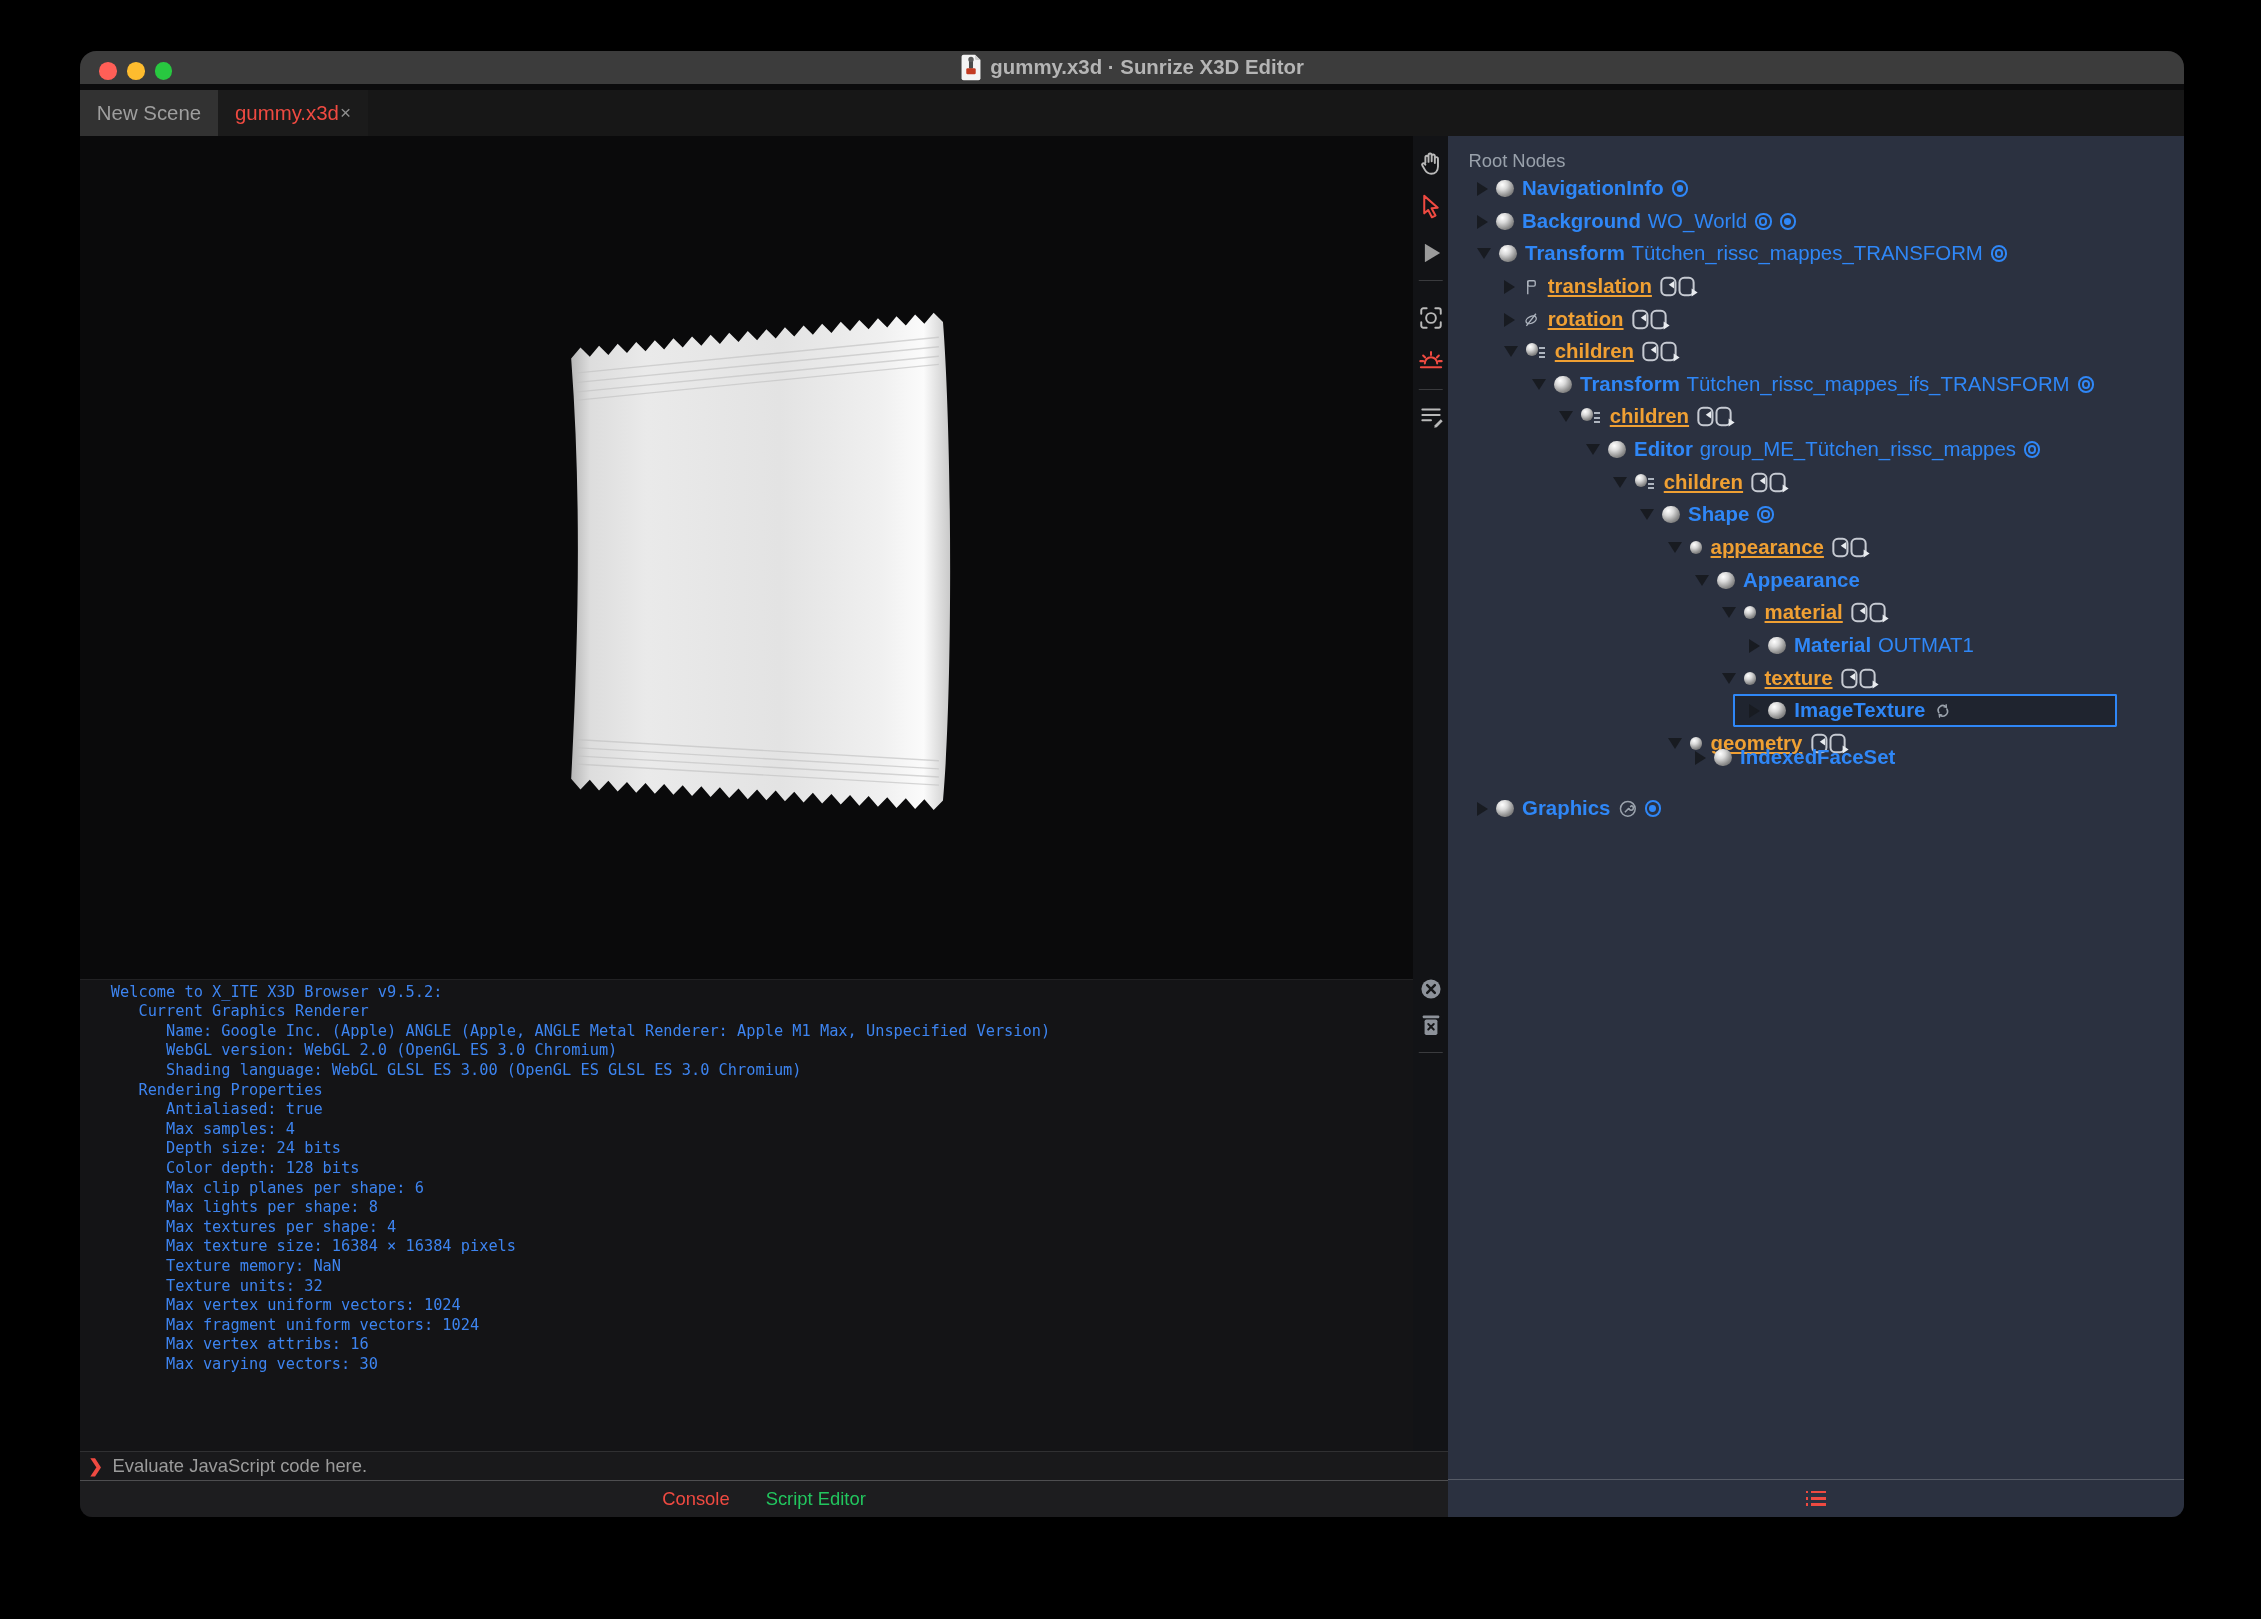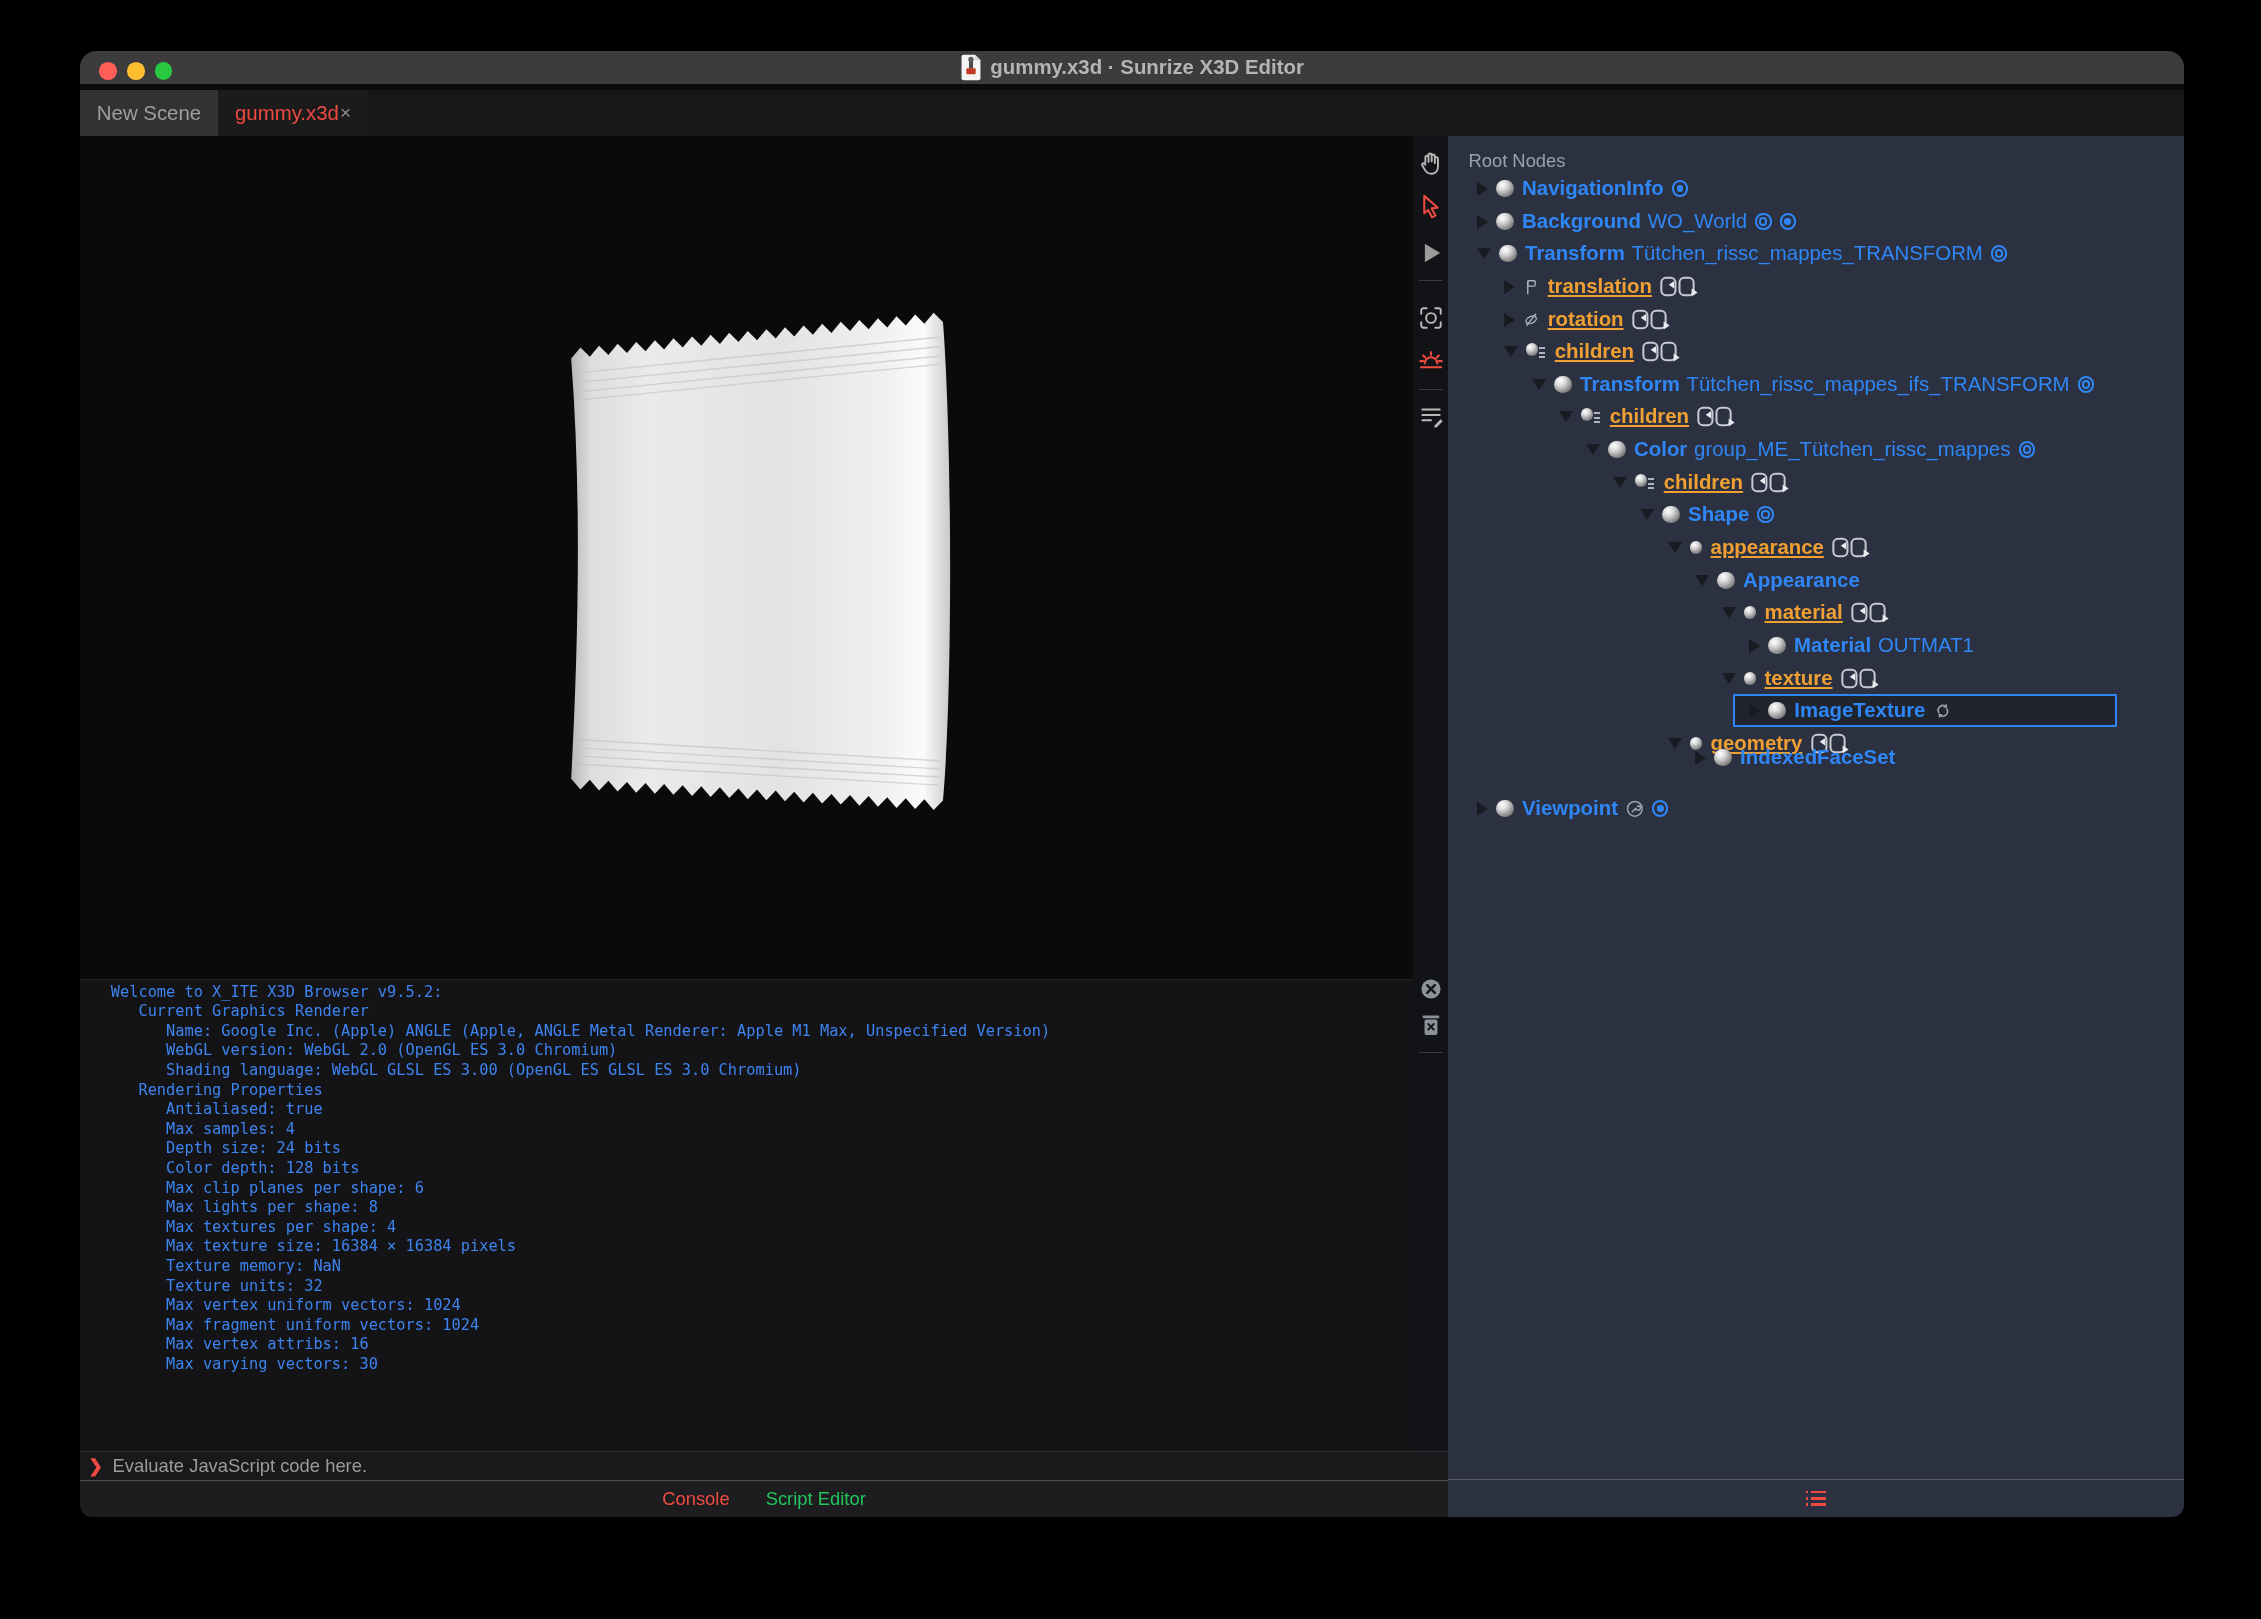--- a/index.html
+++ b/index.html
@@ -329,21 +329,21 @@
               <path d="M21 9 l-8 5.5 8 5.5 z" fill="#e8ebef"></path>
               <rect x="29" y="4" width="21" height="26" rx="7" fill="none" stroke="#c6cad2" stroke-width="3"></rect>
               <path d="M47 20 l9 6 -9 6 z" fill="#e8ebef"></path>
             </svg>
           </span>
         </div>
 
         <div class="trow" style="top:297px;left:138px">
           <span class="tri-d"></span>
           <span class="sphere"></span>
-          <span class="nname">Color</span>
+          <span class="nname">Editor</span>
           <span class="ndef">group_ME_Tütchen_rissc_mappes</span>
           <span class="tgt tgt-out"></span>
         </div>
 
         <div class="trow" style="top:330px;left:165px">
           <span class="tri-d"></span>
           <span class="fieldicon">
             <span class="sphere sphere-sm"></span>
             <span class="ln" style="top:5.4px"></span>
               <span class="ln" style="top:9.5px"></span>
@@ -452,21 +452,21 @@
 
         <div class="trow" style="top:605px;left:247px">
           <span class="tri-r"></span>
           <span class="sphere"></span>
           <span class="nname">IndexedFaceSet</span>
         </div>
 
         <div class="trow" style="top:656px;left:29px">
           <span class="tri-r"></span>
           <span class="sphere"></span>
-          <span class="nname">Viewpoint</span>
+          <span class="nname">Graphics</span>
           <span>
             <svg width="17.7" height="17.7" viewBox="0 0 24 24" fill="none" stroke="#9ba3ad" stroke-width="2">
               <circle cx="12" cy="12" r="10"></circle>
               <path d="M8 16.5 L13.5 11 M13.5 11 a3 3 0 1 0 3.2-3.2 l-1.6 1.6"></path>
             </svg>
           </span>
           <span class="tgt tgt-fill"></span>
         </div>
       </div>
 

